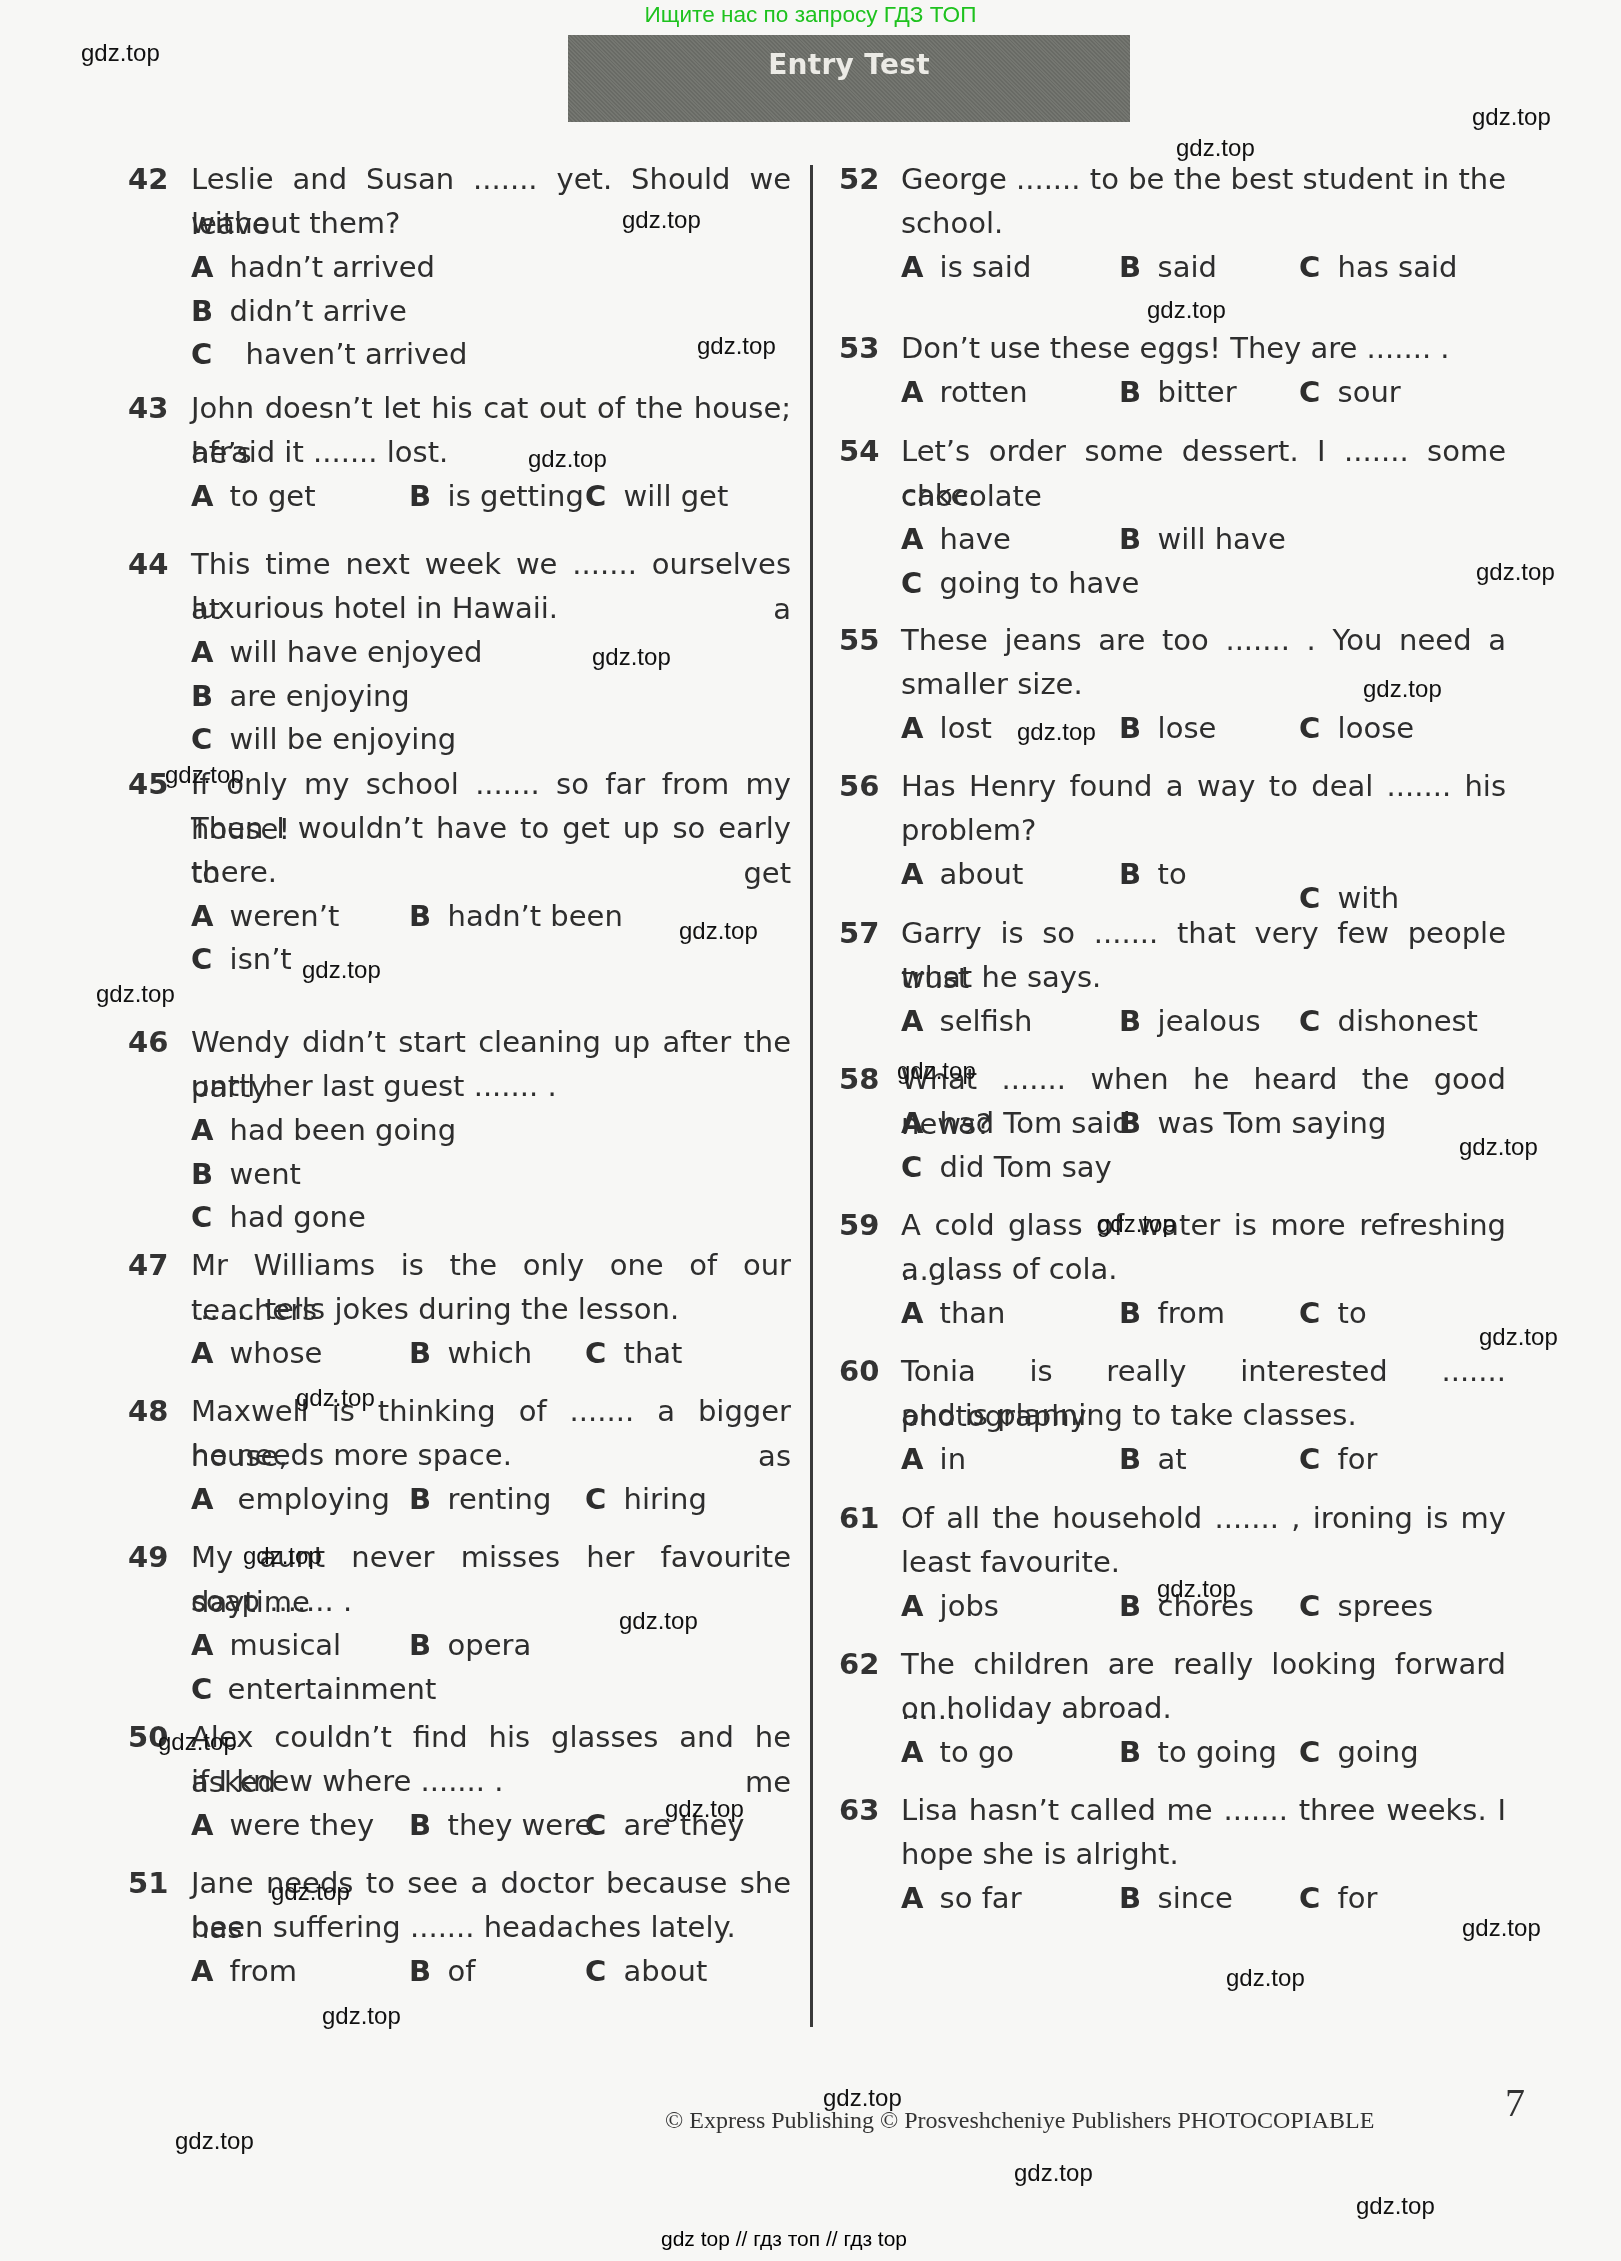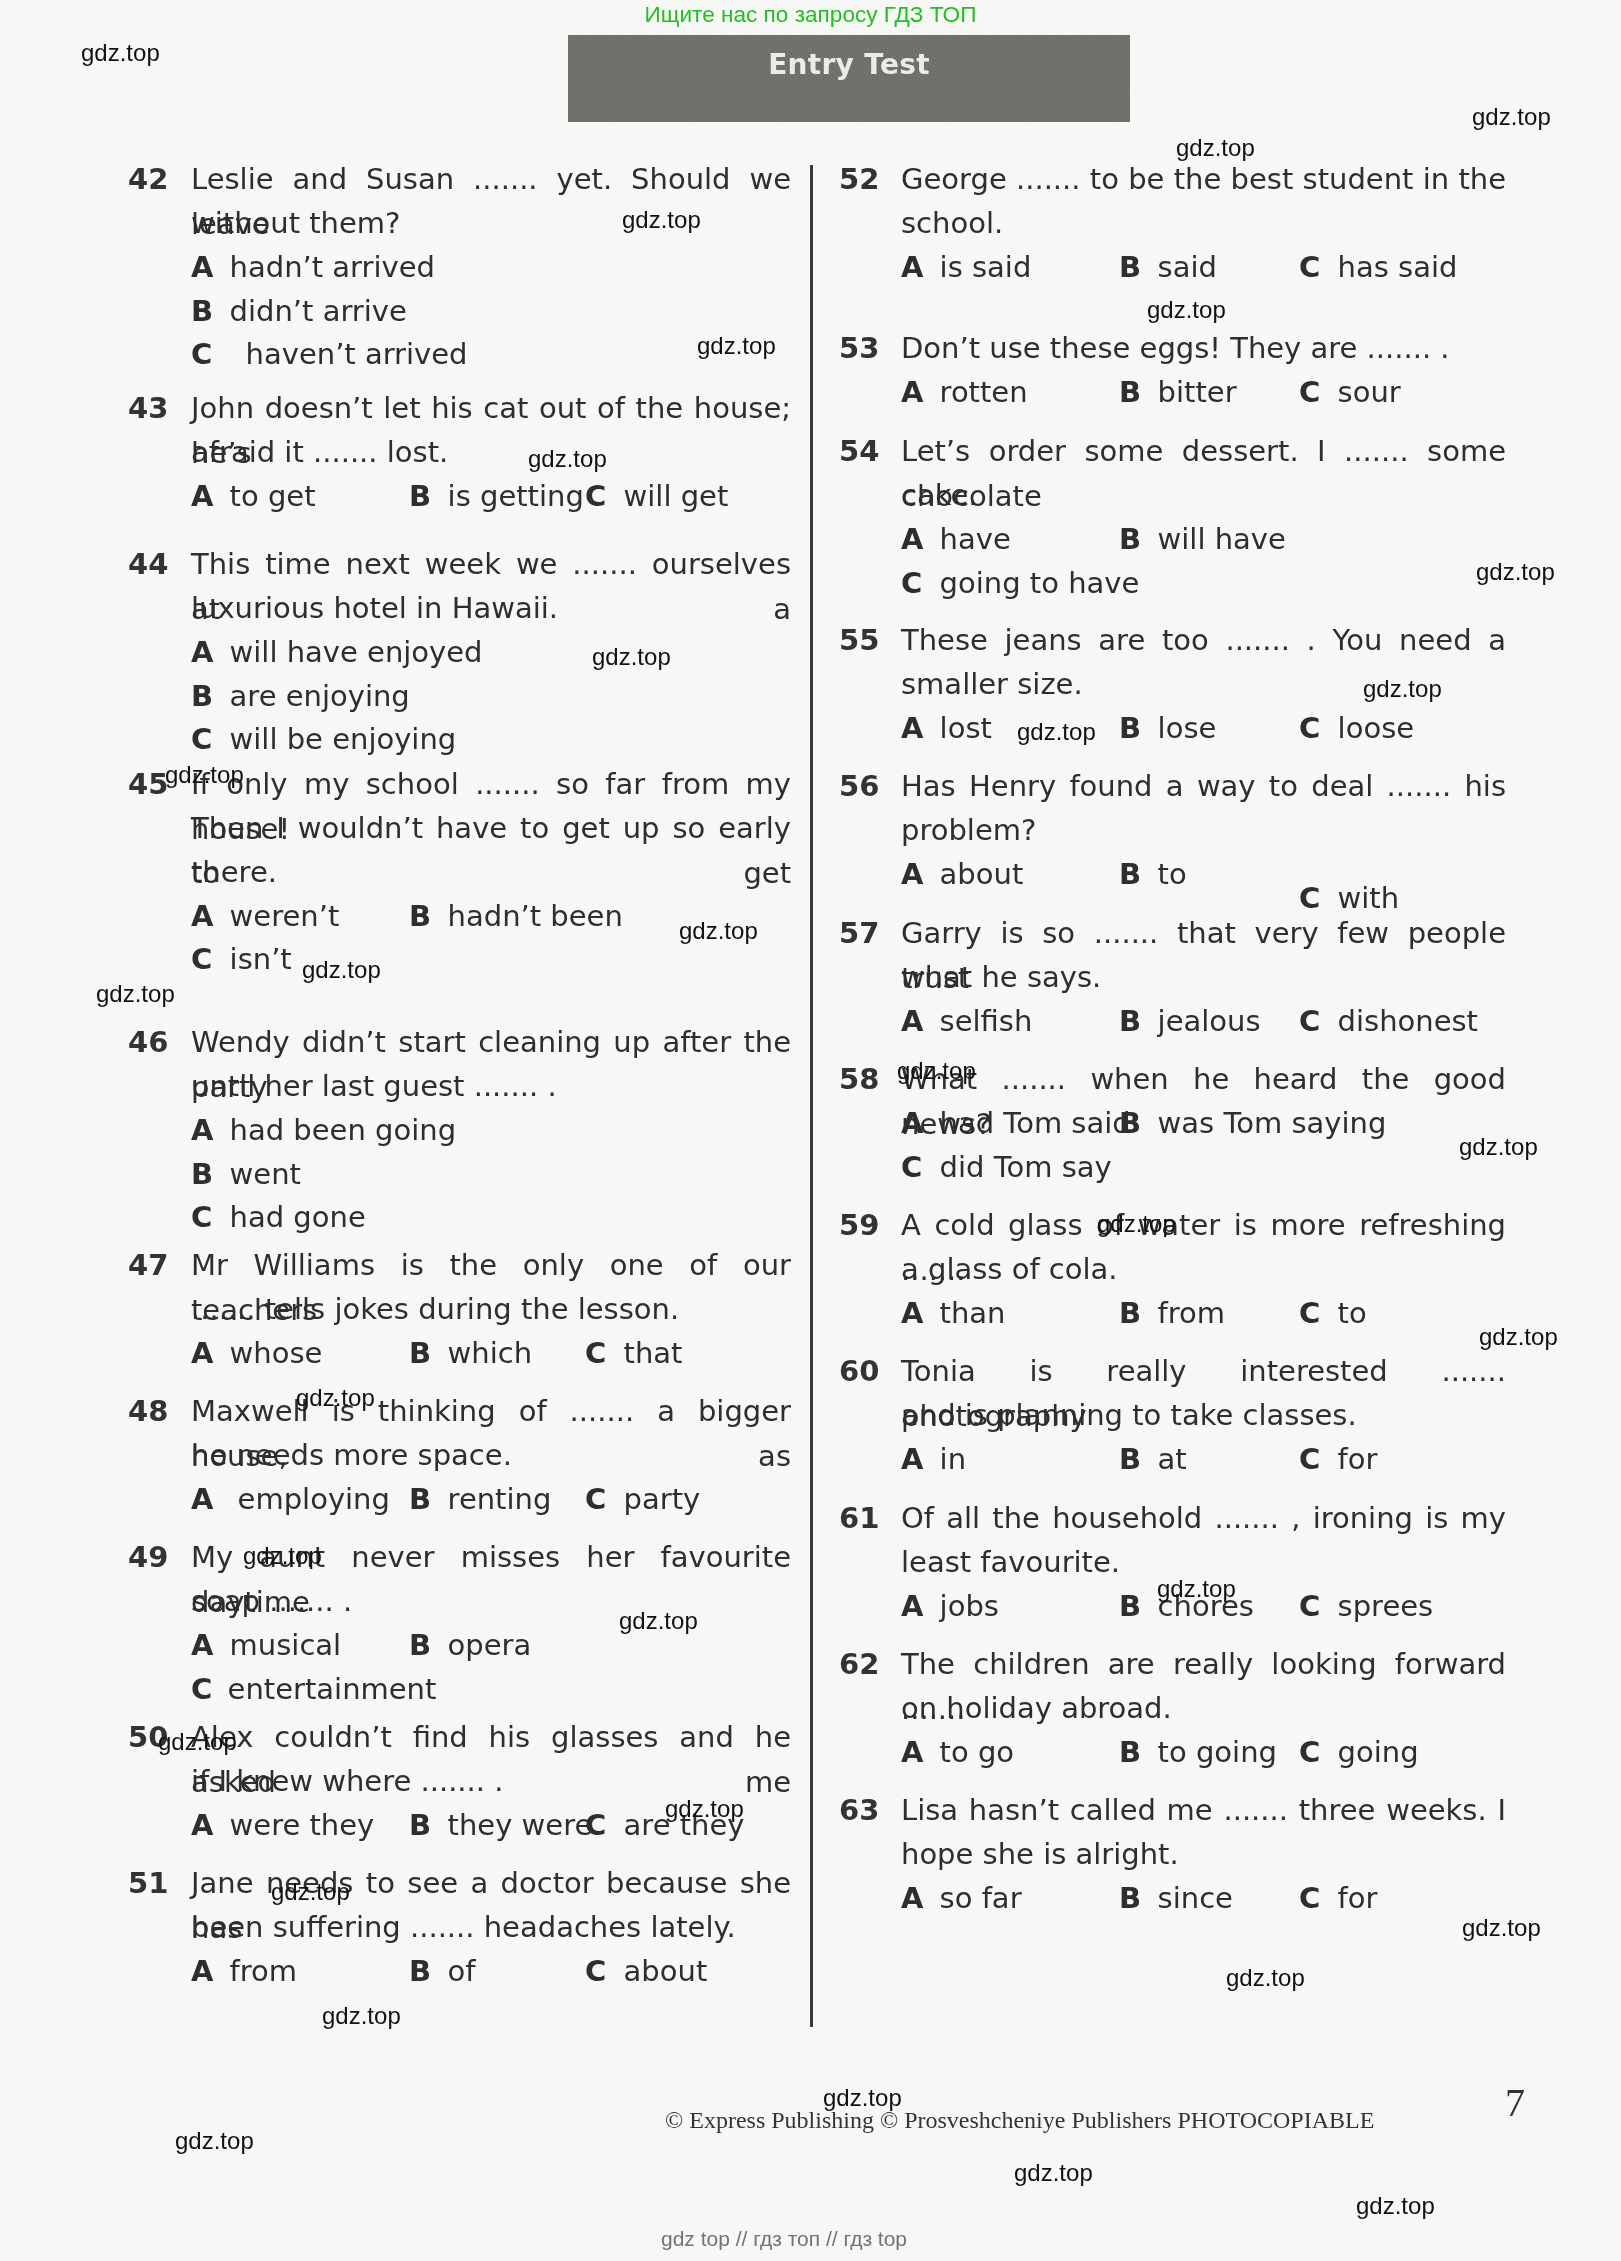--- a/index.html
+++ b/index.html
@@ -42,21 +42,21 @@
   .footer-copy {
     position:absolute; left:665px; top:2107px; width:798px;
     font-family:"Liberation Serif", serif; font-size:24px; color:#333; white-space:nowrap;
   }
   .page-num {
     position:absolute; left:1505px; top:2079px;
     font-family:"Liberation Serif", serif; font-size:40px; color:#333;
   }
   .bottom-links {
     position:absolute; left:661px; top:2227px;
-    font-family:"Liberation Sans", sans-serif; font-size:21px; color:#737373; white-space:nowrap;
+    font-family:"Liberation Sans", sans-serif; font-size:21px; color:#000000; white-space:nowrap;
   }
 </style>
 </head>
 <body>
 
 <div class="top-banner">Ищите нас по запросу ГДЗ ТОП</div>
 
 <div class="header-bar">
   <div class="header-title">Entry Test</div>
 </div>
@@ -112,21 +112,21 @@
       <div class="opt" style="left: 191px; top: 88px;"><span class="opt-letter">A</span><span style="margin-left: 12px;">whose</span></div>
       <div class="opt" style="left: 409px; top: 88px;"><span class="opt-letter">B</span><span style="margin-left: 12px;">which</span></div>
       <div class="opt" style="left: 585px; top: 88px;"><span class="opt-letter">C</span><span style="margin-left: 12px;">that</span></div>
     </div>
     <div class="q left" style="left: 0px; top: 1389px;">
       <div class="q-num" style="top: 0px;">48</div>
       <div class="q-text" style="top: 0px; text-align-last: justify;">Maxwell is thinking of ....... a bigger house, as</div>
       <div class="q-text" style="top: 44px;">he needs more space.</div>
       <div class="opt" style="left: 191px; top: 88px;"><span class="opt-letter">A</span><span style="margin-left: 20px;">employing</span></div>
       <div class="opt" style="left: 409px; top: 88px;"><span class="opt-letter">B</span><span style="margin-left: 12px;">renting</span></div>
-      <div class="opt" style="left: 585px; top: 88px;"><span class="opt-letter">C</span><span style="margin-left: 12px;">party</span></div>
+      <div class="opt" style="left: 585px; top: 88px;"><span class="opt-letter">C</span><span style="margin-left: 12px;">hiring</span></div>
     </div>
     <div class="q left" style="left: 0px; top: 1535px;">
       <div class="q-num" style="top: 0px;">49</div>
       <div class="q-text" style="top: 0px; text-align-last: justify;">My aunt never misses her favourite daytime</div>
       <div class="q-text" style="top: 44px;">soap ....... .</div>
       <div class="opt" style="left: 191px; top: 88px;"><span class="opt-letter">A</span><span style="margin-left: 12px;">musical</span></div>
       <div class="opt" style="left: 409px; top: 88px;"><span class="opt-letter">B</span><span style="margin-left: 12px;">opera</span></div>
       <div class="opt" style="left: 191px; top: 132px;"><span class="opt-letter">C</span><span style="margin-left: 10px;">entertainment</span></div>
     </div>
     <div class="q left" style="left: 0px; top: 1715px;">

